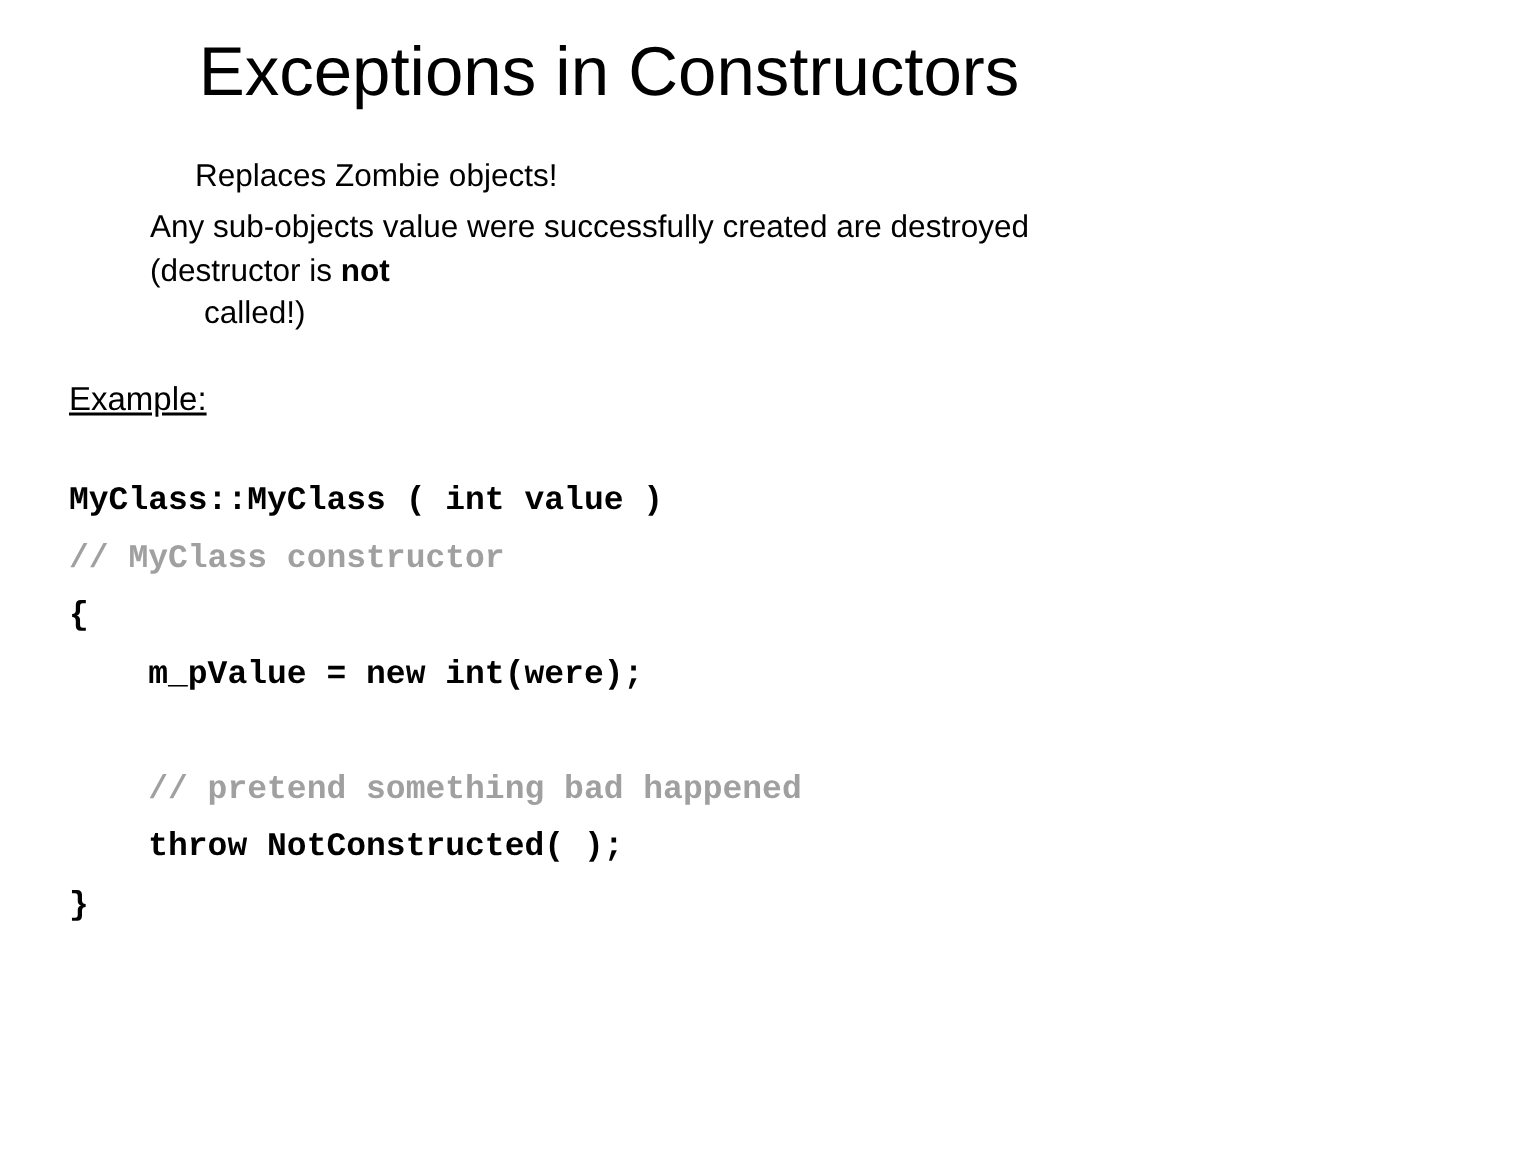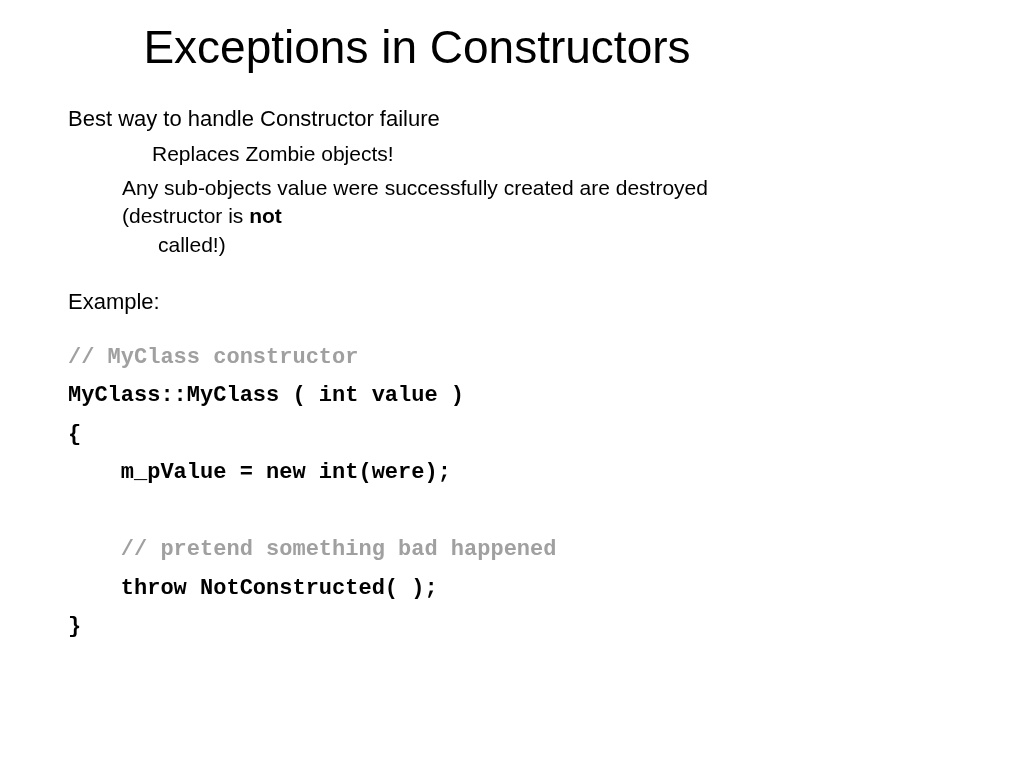--- a/index.html
+++ b/index.html
@@ -8,21 +8,21 @@
     width: 1024px;
     height: 768px;
     background: #ffffff;
     font-family: Arial, Helvetica, sans-serif;
     color: #000000;
   }
   .slide {
     width: 814px;
     height: 768px;
     box-sizing: border-box;
-    padding: 20px 48px 20px 68px;
+    padding: 20px 48px 20px 46px;
   }
   .title {
     text-align: center;
     font-size: 46px;
     font-weight: 400;
     margin: 0 0 30px 0;
     letter-spacing: 0px;
   }
   .body-text {
     font-size: 22px;
@@ -35,21 +35,22 @@
   }
   .sub-point-wrap {
     margin-left: 54px;
     font-size: 21px;
     margin-top: 6px;
     text-indent: -0px;
   }
   .example-label {
     font-size: 22px;
     margin-top: 28px;
-    margin-bottom: 22px;
+    margin-bottom: 34px;
+    text-decoration: underline;
   }
   .code-block {
     font-family: "Courier New", Courier, monospace;
     font-size: 22px;
     line-height: 1.75;
   }
   .code-line {
     white-space: pre;
   }
   .comment {
@@ -63,31 +64,30 @@
   }
 </style>
 </head>
 <body>
 
 <div class="slide">
 
   <h1 class="title">Exceptions in Constructors</h1>
 
   <div class="body-text">
-    <div>Best way to handle Constructor failure</div>
     <div class="sub-point">Replaces Zombie objects!</div>
     <div class="sub-point-wrap">
       <span>Any sub-objects value were successfully created are destroyed (destructor is </span><span class="italic-bold">not</span><br><span style="margin-left:36px;"> called!)</span>
     </div>
 
     <div class="example-label">Example:</div>
 
     <div class="code-block">
+      <div class="code-line bold">MyClass::MyClass ( int value )</div>
       <div class="code-line comment bold">// MyClass constructor</div>
-      <div class="code-line bold">MyClass::MyClass ( int value )</div>
       <div class="code-line bold">{</div>
       <div class="code-line bold">    m_pValue = new int(were);</div>
       <div class="code-line"> </div>
       <div class="code-line comment bold">    // pretend something bad happened</div>
       <div class="code-line bold">    throw NotConstructed( );</div>
       <div class="code-line bold">}</div>
     </div>
   </div>
 
 </div>

